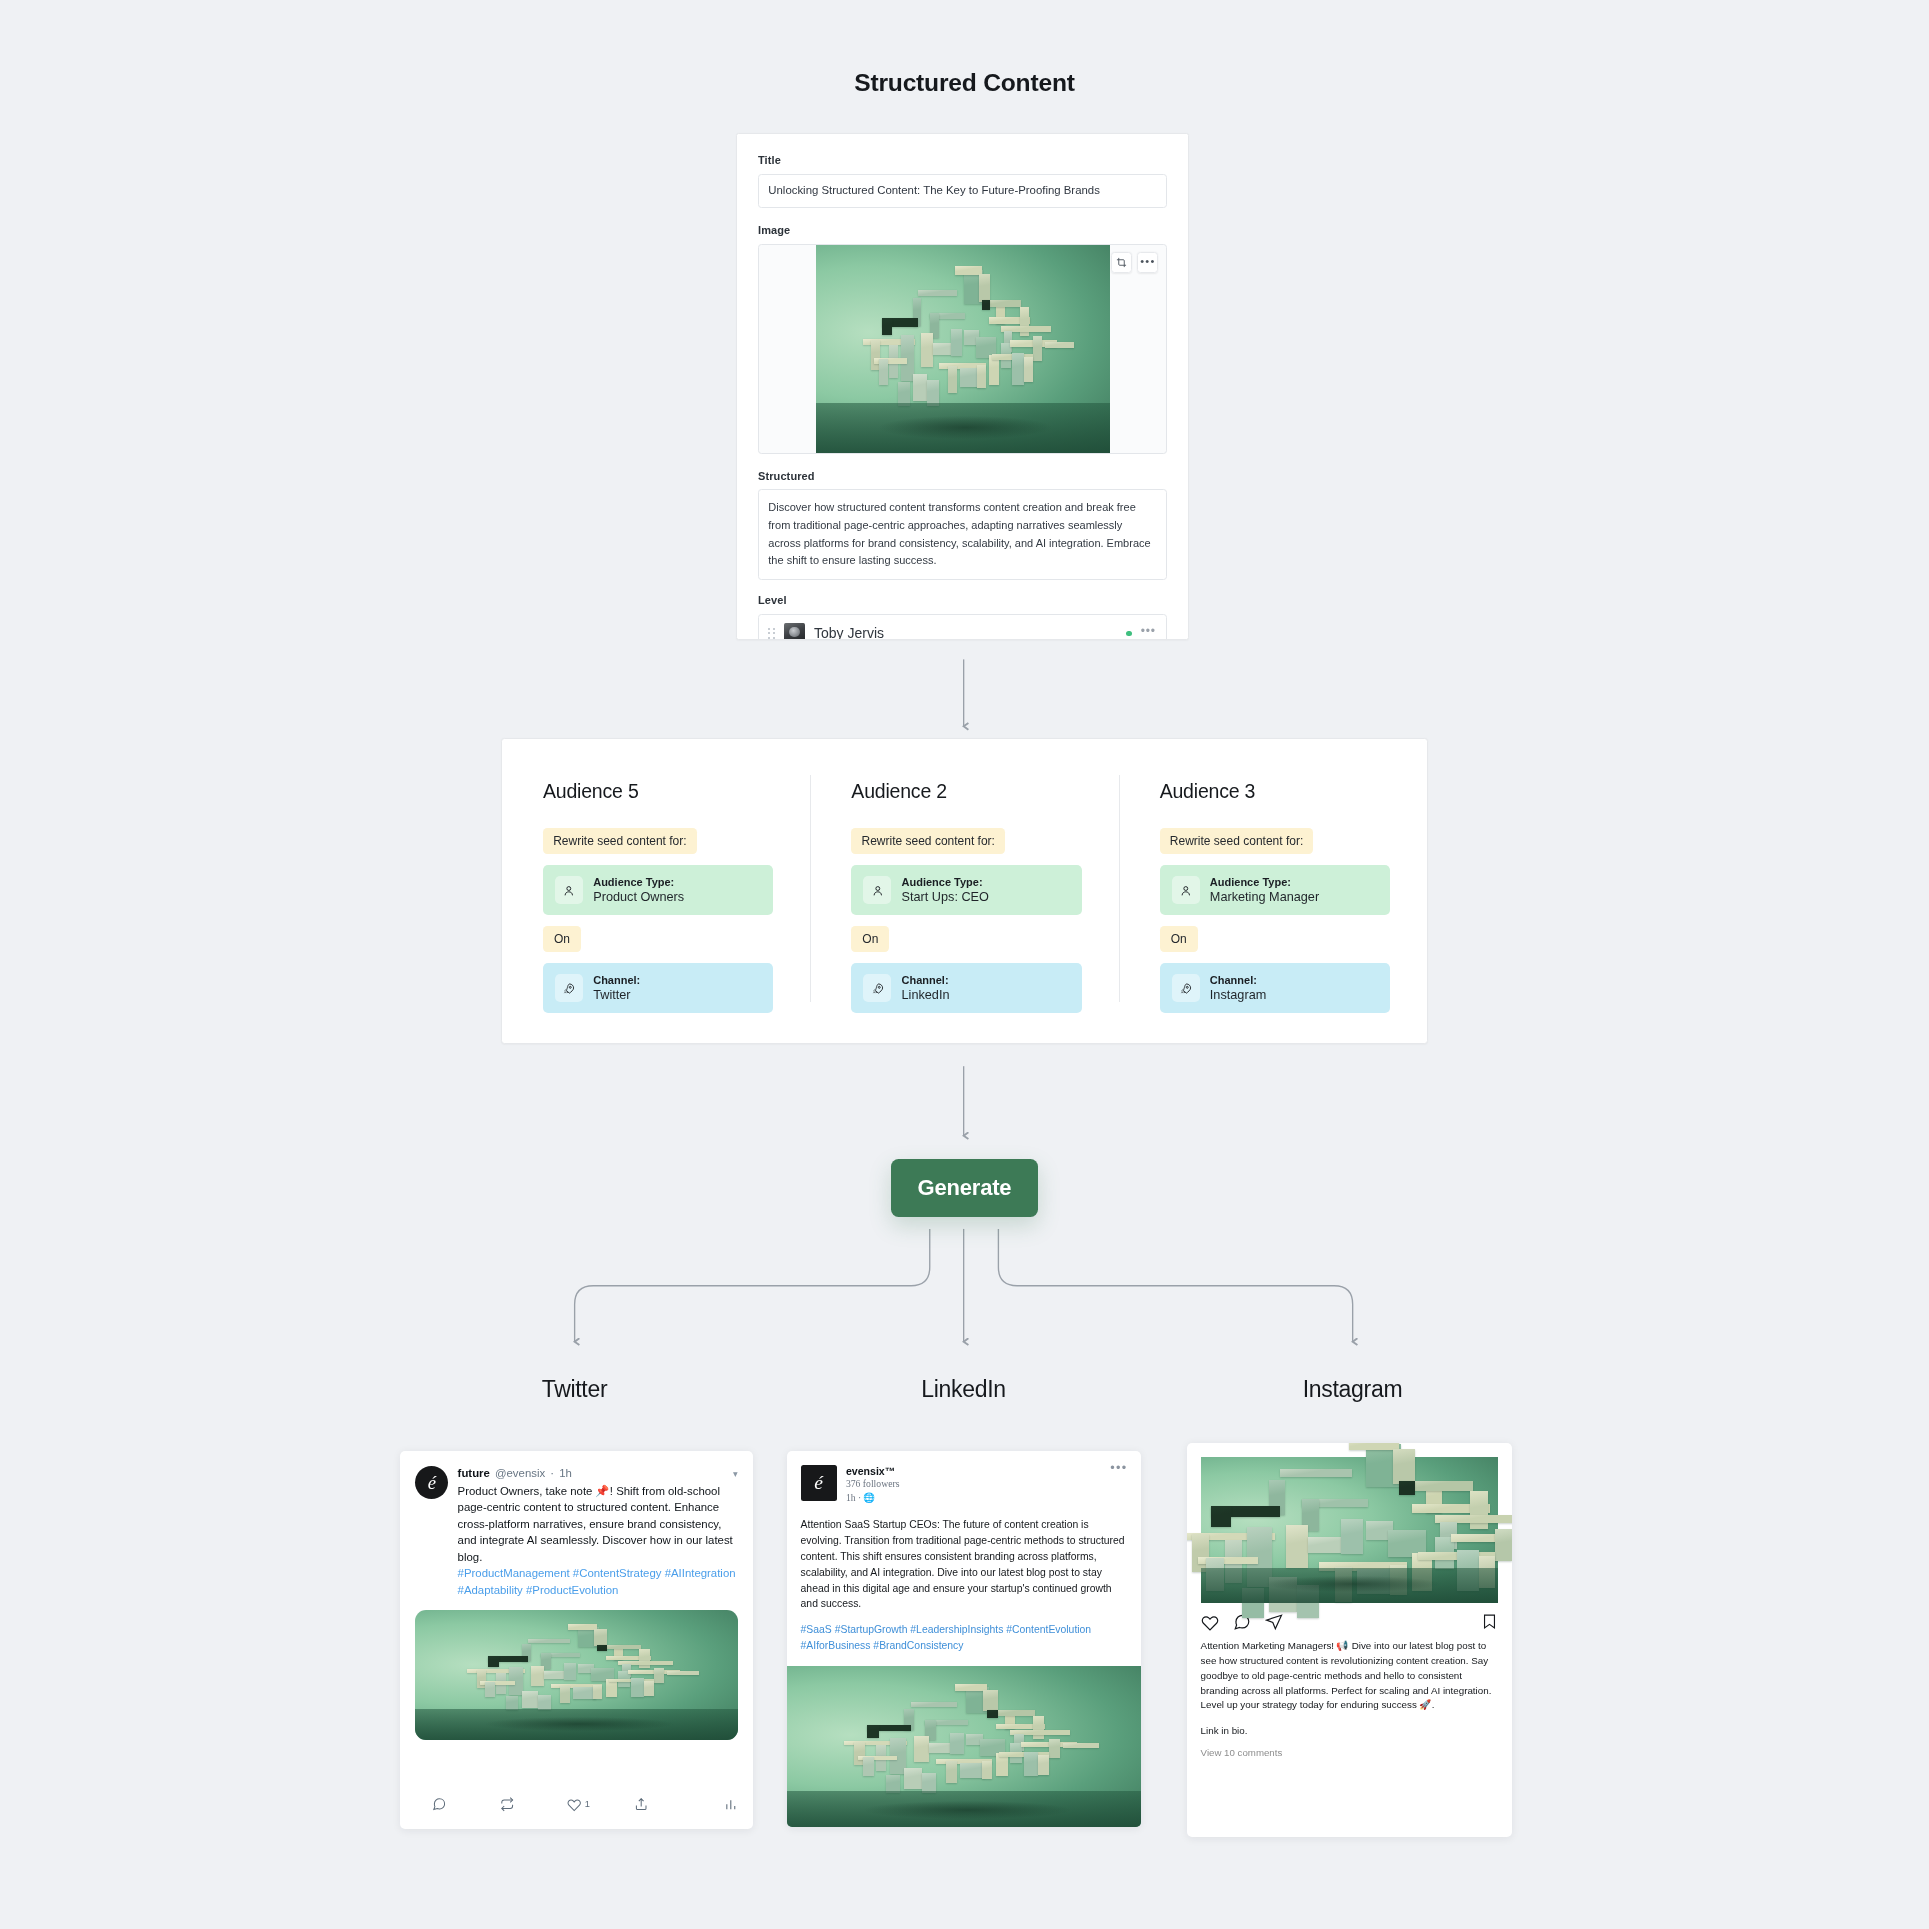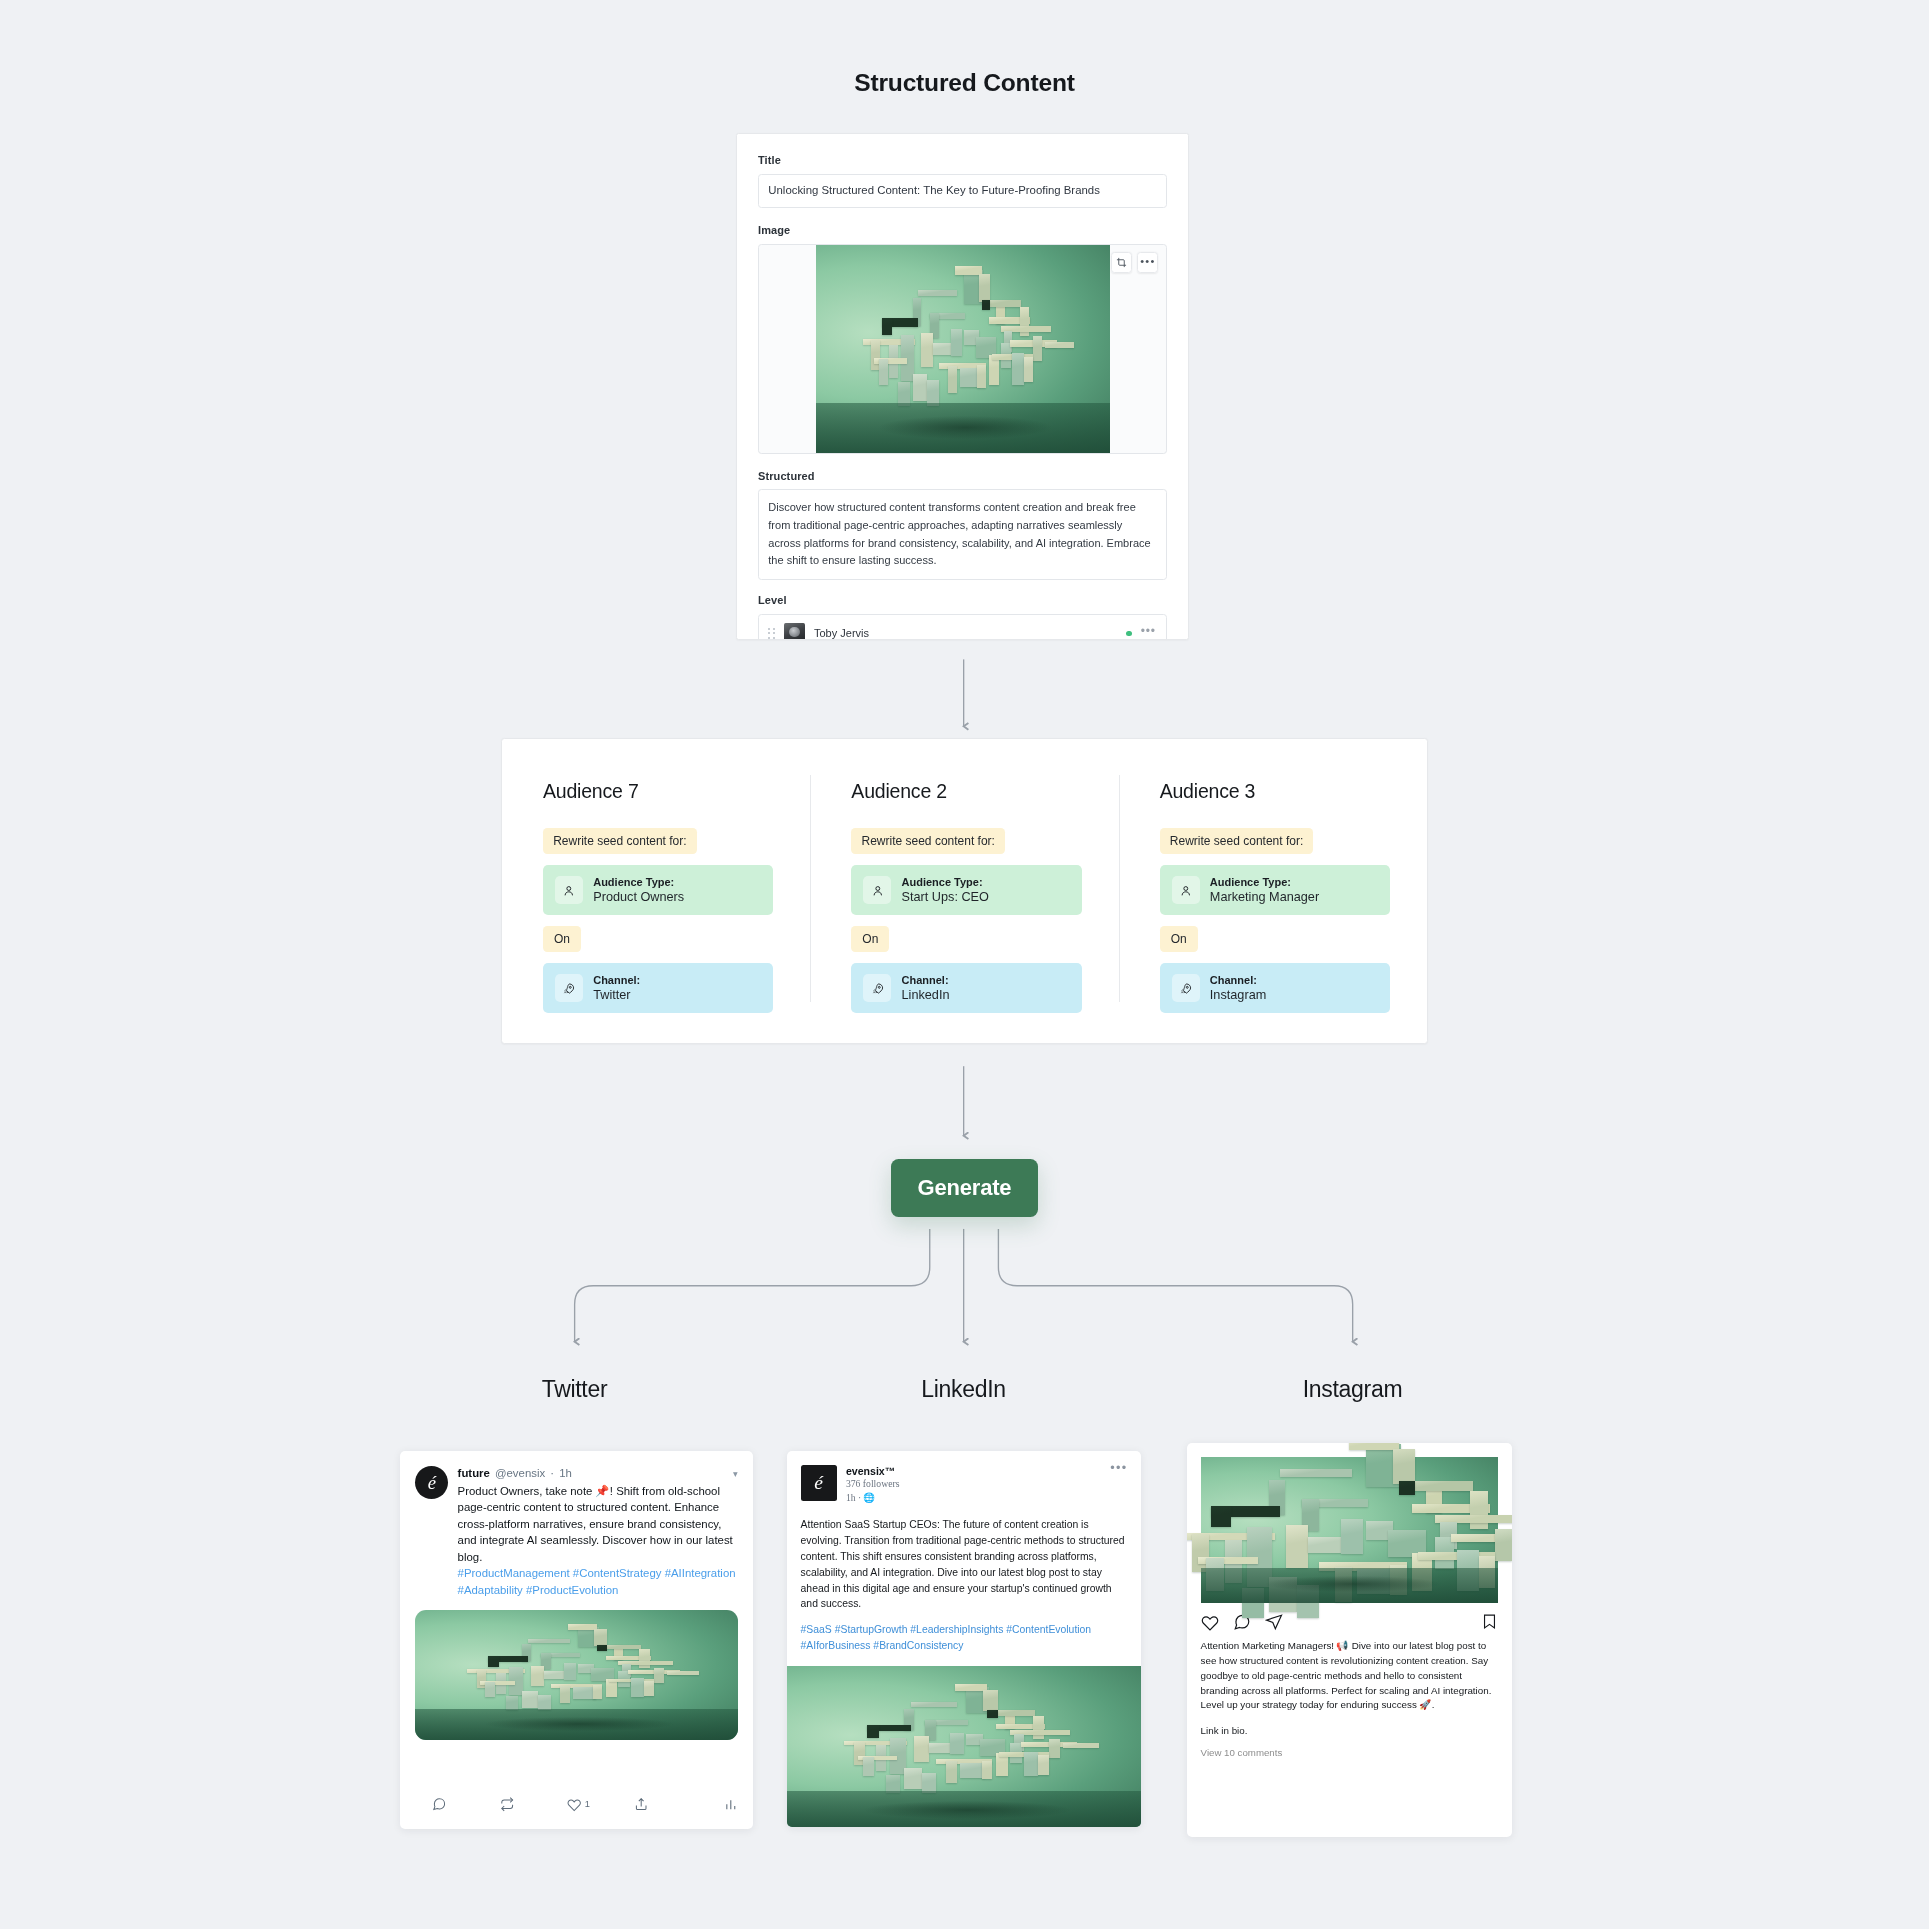--- a/index.html
+++ b/index.html
@@ -85,21 +85,21 @@
   .avatar-sq {
     width: 20.3px; height: 20.3px; border-radius: 1.7px;
     background: linear-gradient(155deg,#6c6f72 0%,#3c3f43 48%,#202326 100%);
     position: relative; overflow: hidden; flex: none;
   }
   .avatar-sq::after {
     content: ""; position: absolute; left: 5.1px; top: 4.2px;
     width: 10.2px; height: 10.2px; border-radius: 50%;
     background: radial-gradient(circle at 40% 35%, #c9ccd0 0%, #8d9196 55%, #5a5e63 100%);
   }
-  .author-name { font-size: 11px; color: #2f353d; flex: 1; }
+  .author-name { font-size: 14px; color: #2f353d; flex: 1; }
   .status-dot { width: 5.1px; height: 5.1px; border-radius: 50%; background: #3fbf7f; }
   .dots-h { color: #9aa1aa; font-size: 12px; letter-spacing: 0.8px; line-height: 0; padding-bottom: 4.2px; }
 
   
   .art {
     position: absolute; inset: 0;
     background:
       radial-gradient(120% 95% at 18% 42%, #b6dfc0 0%, #8cc9a3 33%, #5a9f7c 63%, #33694f 100%);
   }
   .art .floor {
@@ -345,21 +345,21 @@
   <path d="M1137,1258 L1137,1340" stroke="#9aa1a9" stroke-width="1.6" fill="none" marker-end="url(#ah)"></path>
 
   <path d="M1137,1450 L1137,1583" stroke="#9aa1a9" stroke-width="1.6" fill="none" marker-end="url(#ah)"></path>
   <path d="M1097,1450 L1097,1495 Q1097,1517 1075,1517 L700,1517 Q678,1517 678,1539 L678,1583" stroke="#9aa1a9" stroke-width="1.6" fill="none" marker-end="url(#ah)"></path>
   <path d="M1178,1450 L1178,1495 Q1178,1517 1200,1517 L1574,1517 Q1596,1517 1596,1539 L1596,1583" stroke="#9aa1a9" stroke-width="1.6" fill="none" marker-end="url(#ah)"></path>
 </svg>
 
 <div class="aud-panel">
 
   <div class="aud-col">
-    <div class="aud-title">Audience 7</div>
+    <div class="aud-title">Audience 5</div>
     <div class="chip-yellow">Rewrite seed content for:</div>
     <div class="pill green">
       <span class="pill-ico">
         <svg width="13.6" height="13.6" viewBox="0 0 24 24" fill="none" stroke="currentColor" stroke-width="1.7">
           <circle cx="12" cy="8" r="3.4"></circle>
             <path d="M5.5 20c0-4 3-6.2 6.5-6.2S18.5 16 18.5 20"></path>
         </svg>
       </span>
       <span>
         <span class="pill-k" style="display:block">Audience Type:</span>

